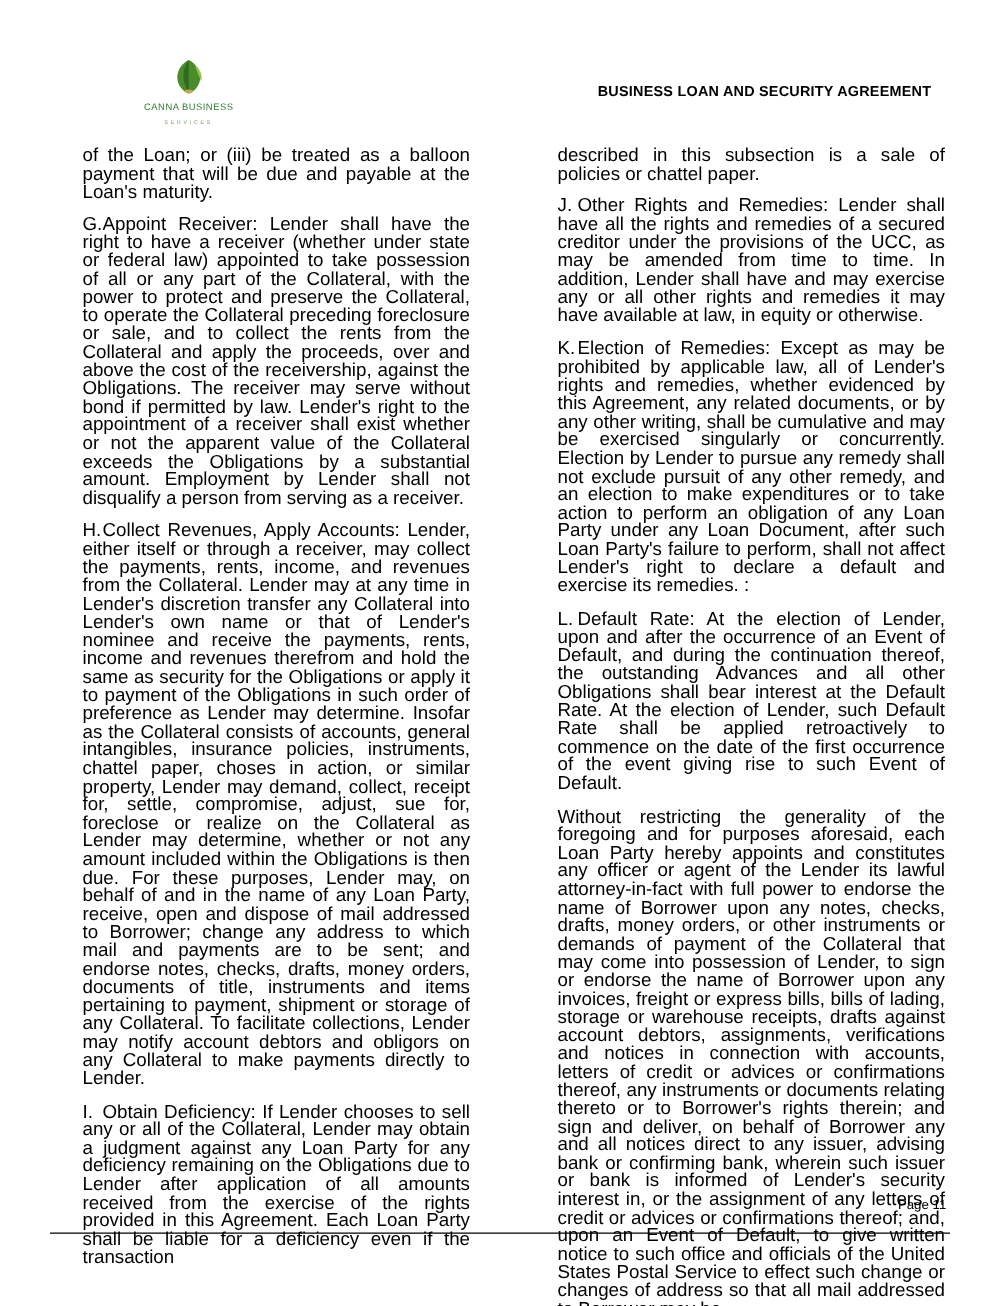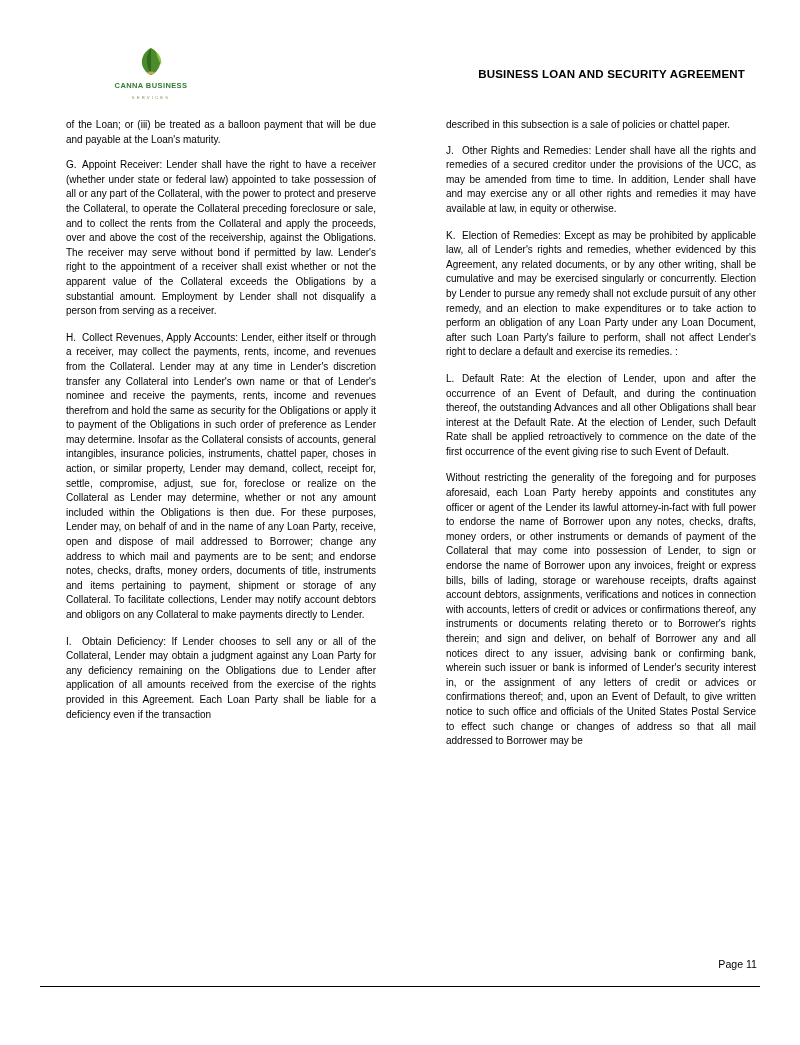--- a/index.html
+++ b/index.html
@@ -43,21 +43,21 @@
     height: 30px;
     margin: 0 auto;
     position: relative;
   }
   .logo-mark svg { display: block; }
   .logo-text {
     margin-top: 5px;
     font-size: 7.5px;
     letter-spacing: 0.4px;
     color: #2e7d32;
-    font-weight: bold;
+    font-weight: normal;
     line-height: 1.25;
   }
   .logo-sub {
     font-size: 4.2px;
     letter-spacing: 2.2px;
     color: #7a9a62;
     font-weight: normal;
   }
   .header-title {
     position: absolute;
@@ -71,21 +71,21 @@
   
   .columns {
     position: absolute;
     left: 66px;
     top: 118px;
     width: 690px;
   }
   .col {
     width: 310px;
     float: left;
-    font-size: 10px;
+    font-size: 15px;
     line-height: 14.6px;
     text-align: justify;
     color: #000;
   }
   .col.right {
     margin-left: 70px;
   }
   .col p {
     margin: 0 0 12px 0;
     text-align: justify;

